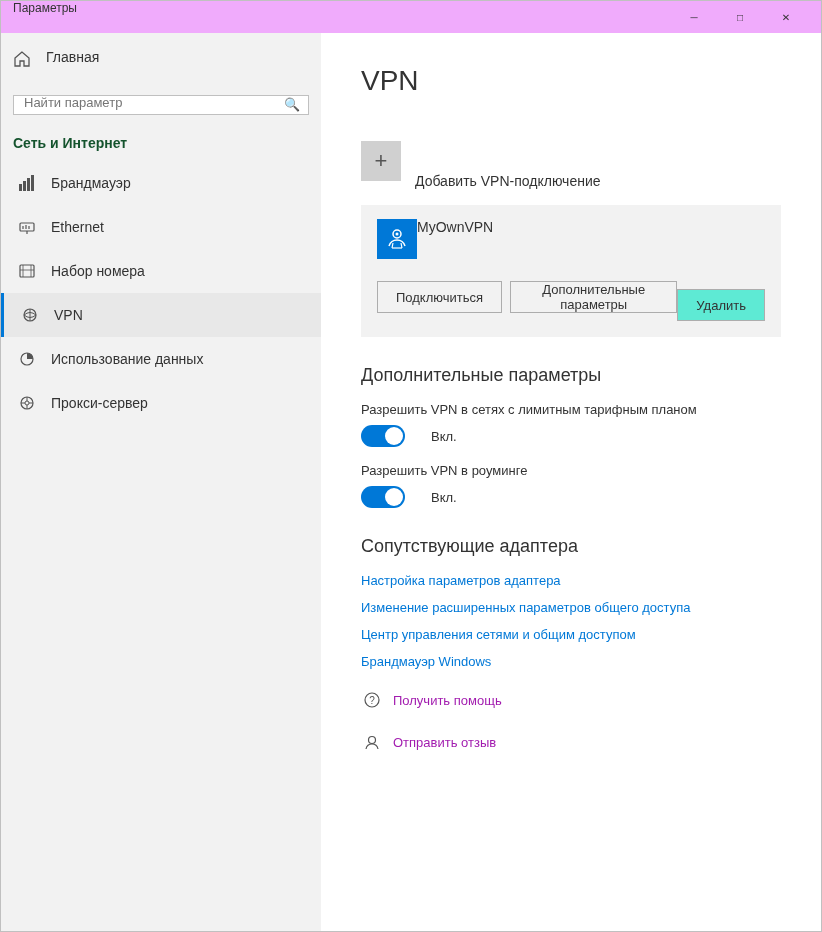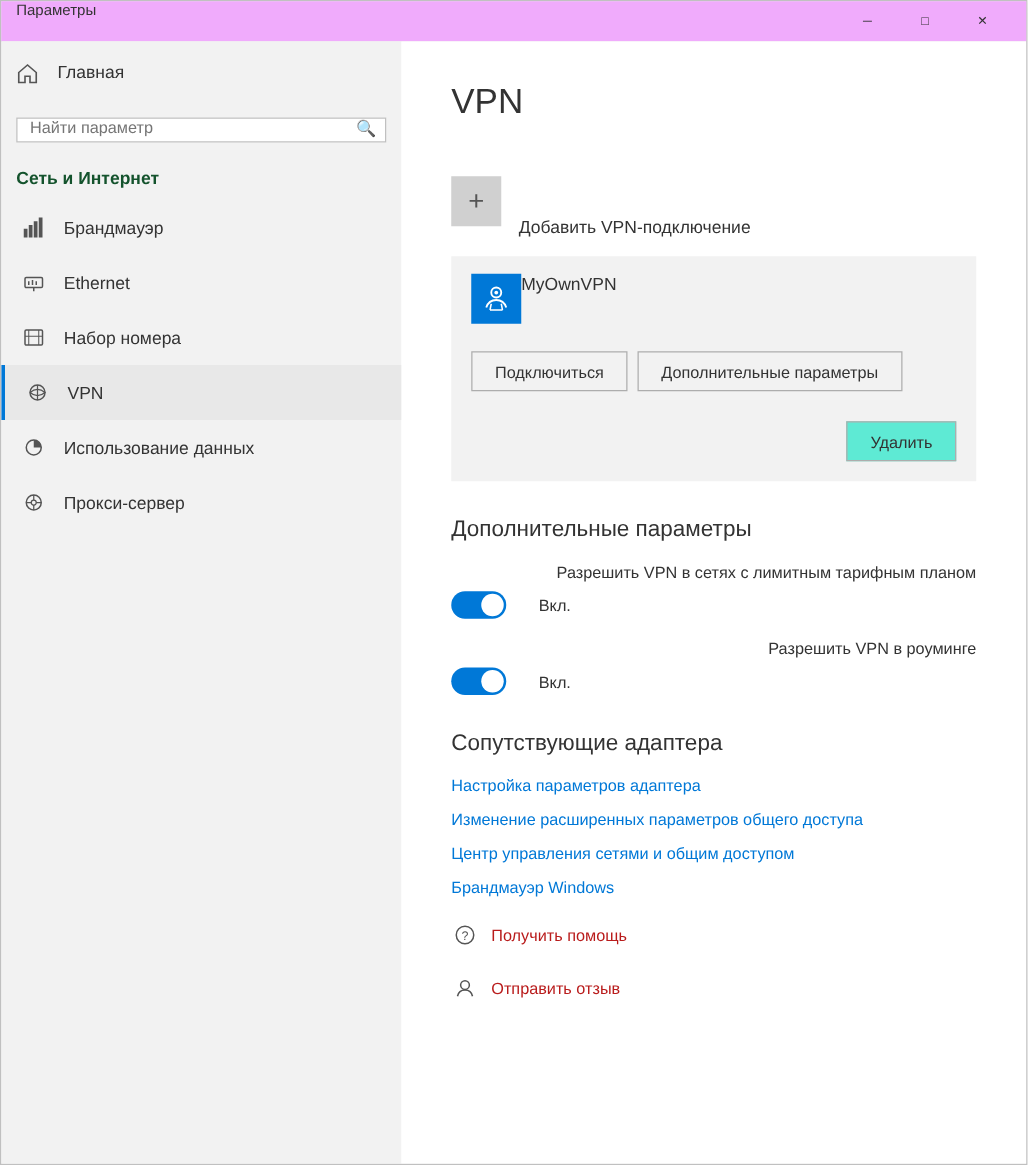--- a/index.html
+++ b/index.html
@@ -184,22 +184,22 @@
       justify-content: center;
       flex-shrink: 0;
     }
     .vpn-item-name {
       font-size: 14px;
       color: #333;
       font-weight: 400;
     }
     .vpn-item-actions {
       display: flex;
-      flex-direction: column;
-      gap: 16px;
+      flex-direction: row;
+      gap: 0;
       padding: 8px 16px 16px 16px;
     }
     .vpn-buttons-row {
       display: flex;
       gap: 8px;
       margin-bottom: 8px;
     }
     .btn {
       padding: 6px 18px;
       font-size: 13px;
@@ -224,21 +224,20 @@
     }
     
     .section-title {
       font-size: 18px;
       font-weight: 400;
       color: #333;
       margin: 28px 0 16px 0;
     }
     .setting-row {
       margin-bottom: 16px;
-      text-align: right;
     }
     .setting-label {
       font-size: 13px;
       color: #333;
       margin-bottom: 8px;
     }
     .toggle-row {
       display: flex;
       align-items: center;
       gap: 26px;
@@ -286,21 +285,21 @@
     .help-icon {
       width: 22px;
       height: 22px;
       display: flex;
       align-items: center;
       justify-content: center;
       color: #555;
       font-size: 16px;
     }
     .help-link {
-      color: #b91c1c;
+      color: #a21caf;
       font-size: 13px;
       cursor: pointer;
       text-decoration: none;
     }
 
     
     svg { display: block; }
   </style>
 </head>
 <body>

